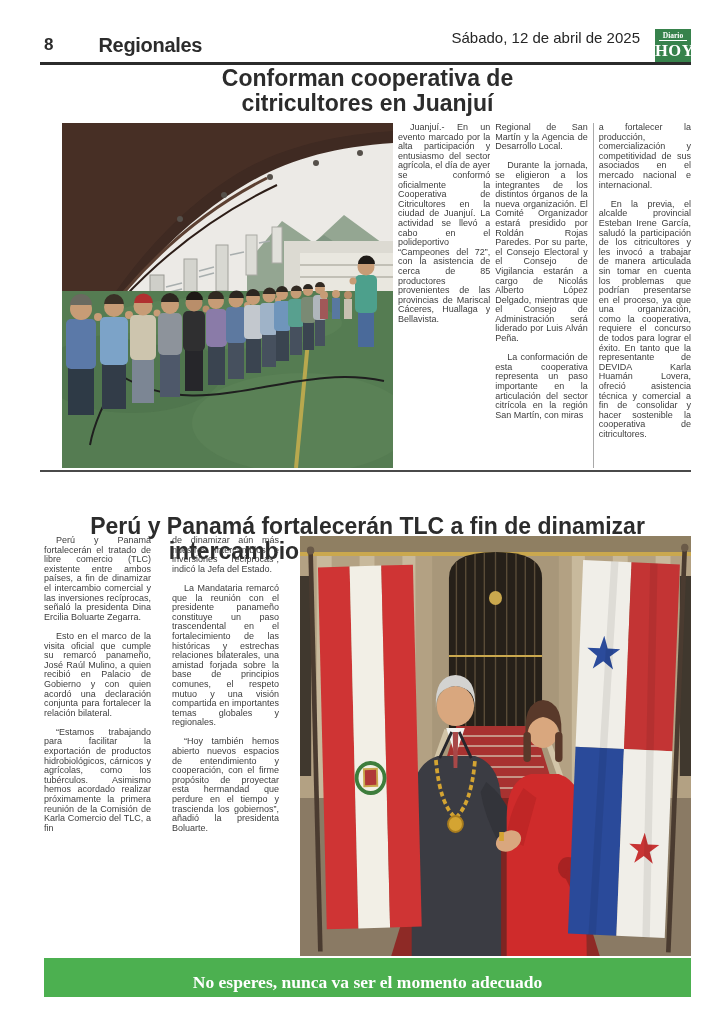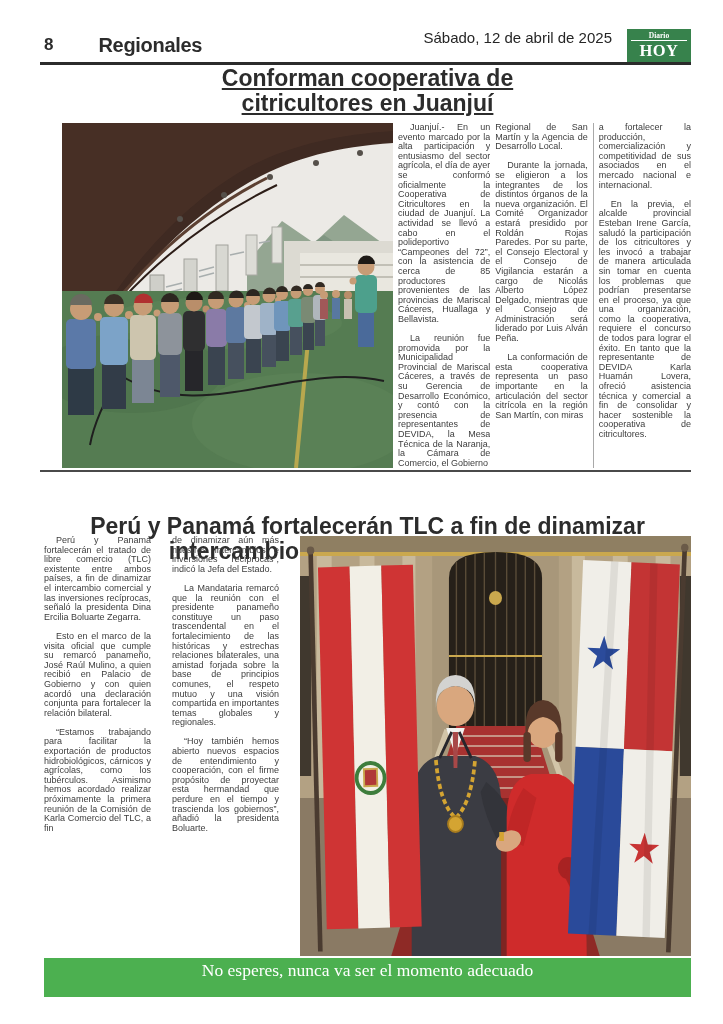--- a/index.html
+++ b/index.html
@@ -9,53 +9,53 @@
     font-family:"Liberation Sans", sans-serif; color:var(--body_text,#3d3d3d);
   }
   
   .header { position:absolute; left:44px; top:28px; width:647px; height:34px;
             display:flex; align-items:center; }
   .page-num { font-weight:bold; font-size:17px; color:var(--headline,#2c2c2c); }
   .section  { font-weight:bold; font-size:20px; letter-spacing:-0.3px;
               color:var(--headline,#2c2c2c); margin-left:38px;padding-left:7px; }
   .header-right { margin-left:auto; display:flex; gap:15px; }
   .date { font-size:15px; color:#262626; }
-  .logo { width:64px; height:33px; background:var(--logo_green,#37824c);
+  .logo { width:36px; height:33px; background:var(--logo_green,#37824c);
           color:#fff; text-align:center; font-family:"Liberation Serif", serif;
           font-weight:bold; }
   .logo .diario { display:block; font-size:7.5px; line-height:9px;
                   border-bottom:1px solid #fff; margin:2px 4px 0; }
   .logo .hoy { display:block; font-size:16.5px; line-height:20px; letter-spacing:.5px; }
   .rule-header { position:absolute; left:40px; top:62px; width:651px; height:3px; background:#2b2b2b; }
   .rule-mid    { position:absolute; left:40px; top:470px; width:651px; height:1.5px; background:#4a4a4a; }
   
   .headline { position:absolute; left:44px; width:647px; text-align:center;
               font-weight:bold; font-size:23px; line-height:25px;
               color:var(--headline,#2c2c2c); }
   .headline1 { top:66px; } .headline2 { top:484px;margin-top:30px; }
   .headline .inner { display:inline-block; }
-  .headline1 .inner { max-width:300px;text-decoration:underline; }
+  .headline1 .inner { max-width:300px; }
   .headline2 .inner { max-width:565px; }
   
   .a1-row { position:absolute; left:42px; top:123px; width:649px; height:345px;
             display:flex; gap:5px;padding-left:20px; }
   .photo1 { flex:none; width:331px; height:345px; }
   .a2-row { position:absolute; left:44px; top:536px; width:647px; height:420px;
             display:flex; gap:21px; }
   .photo2 { flex:1; height:420px; min-width:0; }
   .col { flex:1; min-width:0; overflow:hidden; font-size:9px; line-height:9.6px;
          text-align:justify; color:var(--body_text,#3d3d3d); }
   .a2-row .col { flex:none; width:107px; }
   .col p { margin:0 0 9.6px; text-indent:12px; }
   .col.continues p:first-child { text-indent:0; }
   .vdiv { flex:none; width:1px; height:100%; background:#a9a9a9; }
   
   .banner { position:absolute; left:44px; top:958px; width:647px; height:39px;
             background:var(--banner_green,#4cb050); text-align:center; }
-  .banner .txt { display:block; padding-top:2px; color:#fff; font-weight:normal;
+  .banner .txt { display:block; padding-top:14px; color:#fff; font-weight:bold;
                  font-size:17.5px; line-height:21px;
                  font-family:"Liberation Serif", serif; }
   svg { display:block; }
 </style>
 </head>
 <body>
 
 <div class="header">
   <span class="page-num">8</span>
   <span class="section">Regionales</span>
@@ -231,21 +231,20 @@
     <g>
       <rect x="296" y="186" width="16" height="38" fill="#4a6a9a"></rect>
       <rect x="293" y="152" width="22" height="38" rx="5" fill="#4da08c"></rect>
       <circle cx="304" cy="144" r="8.5" fill="#c79c76"></circle>
       <path d="M296,141 a8.5,8.5 0 0 1 17,0 z" fill="#1e1a16"></path>
       <circle cx="291" cy="158" r="3.5" fill="#c79c76"></circle>
     </g>
   </svg>
   <div class="col">
       <p>Juanjuí.- En un evento marcado por la alta participación y entusiasmo del sector agrícola, el día de ayer se conformó oficialmente la Cooperativa de Citricultores en la ciudad de Juanjuí. La actividad se llevó a cabo en el polideportivo “Campeones del 72”, con la asistencia de cerca de 85 productores provenientes de las provincias de Mariscal Cáceres, Huallaga y Bellavista.</p>
-      <p>La reunión fue promovida por la Municipalidad Provincial de Mariscal Cáceres, a través de su Gerencia de Desarrollo Económico, y contó con la presencia de representantes de DEVIDA, la Mesa Técnica de la Naranja, la Cámara de Comercio, el Gobierno</p>
     </div>
   <div class="col continues">
       <p>Regional de San Martín y la Agencia de Desarrollo Local.</p>
       <p>Durante la jornada, se eligieron a los integrantes de los distintos órganos de la nueva organización. El Comité Organizador estará presidido por Roldán Rojas Paredes. Por su parte, el Consejo Electoral y el Consejo de Vigilancia estarán a cargo de Nicolás Alberto López Delgado, mientras que el Consejo de Administración será liderado por Luis Alván Peña.</p>
       <p>La conformación de esta cooperativa representa un paso importante en la articulación del sector citrícola en la región San Martín, con miras</p>
     </div>
   <div class="vdiv"></div>
   <div class="col continues">
       <p>a fortalecer la producción, comercialización y competitividad de sus asociados en el mercado nacional e internacional.</p>
       <p>En la previa, el alcalde provincial Esteban Irene García, saludó la participación de los citricultores y les invocó a trabajar de manera articulada sin tomar en cuenta los problemas que podrían presentarse en el proceso, ya que una organización, como la cooperativa, requiere el concurso de todos para lograr el éxito. En tanto que la representante de DEVIDA Karla Huamán Lovera, ofreció asistencia técnica y comercial a fin de consolidar y hacer sostenible la cooperativa de citricultores.</p>

